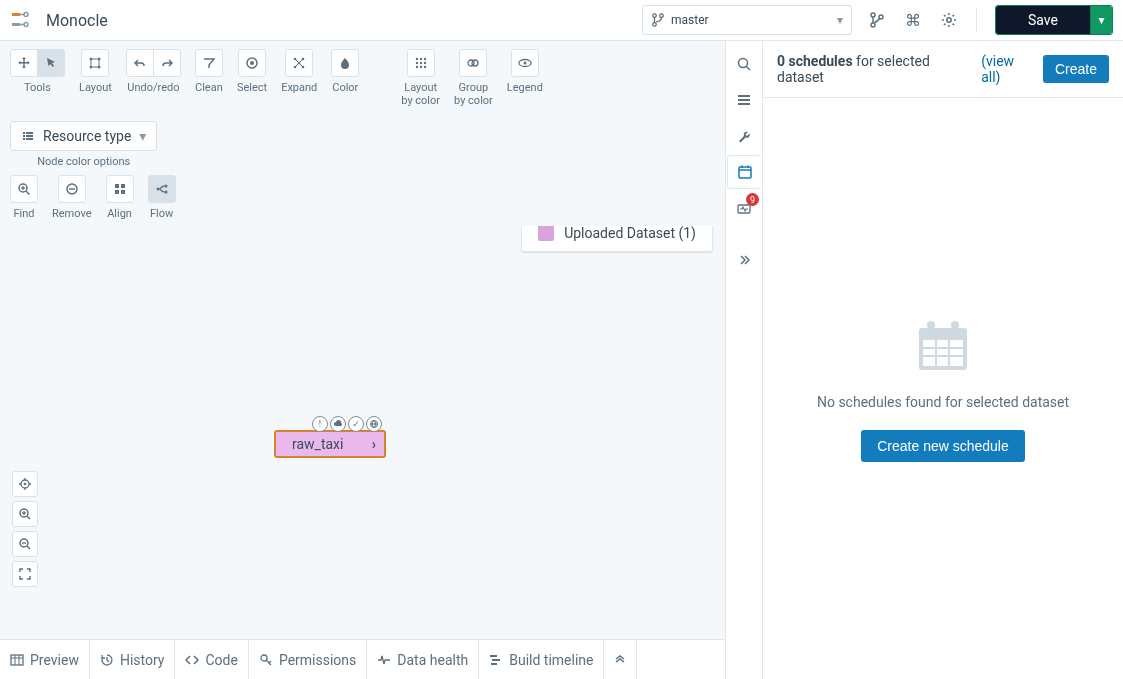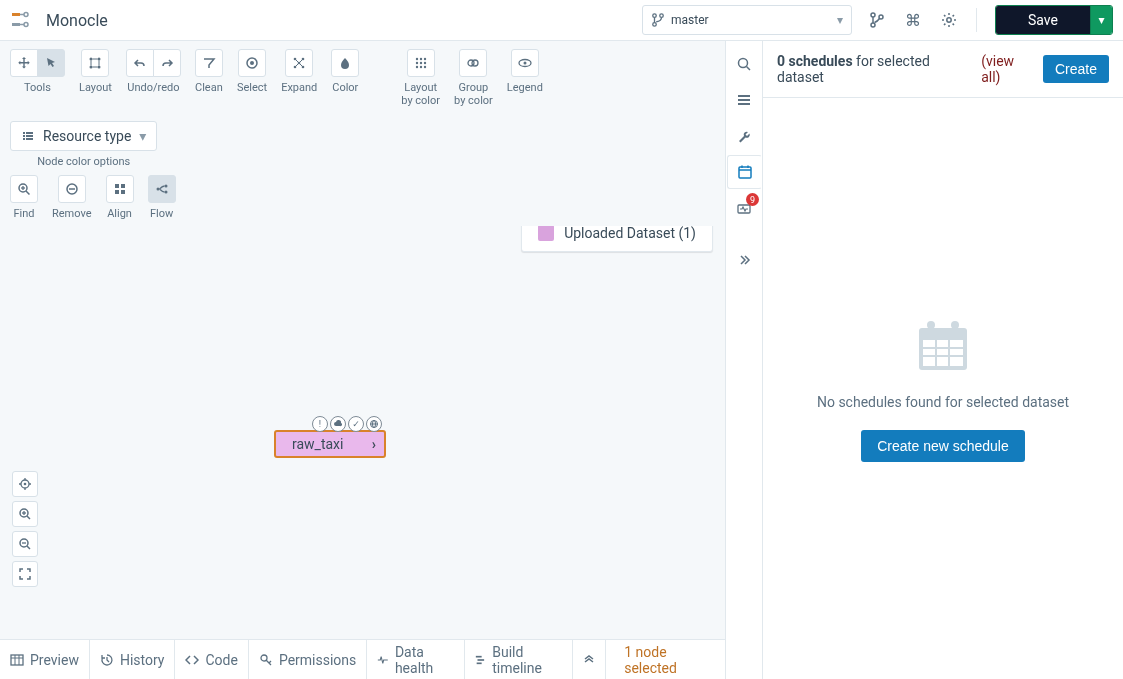--- a/index.html
+++ b/index.html
@@ -41,21 +41,21 @@
 .bottom-bar { height:40px; background:#fff; border-top:1px solid #e1e8ed; display:flex; align-items:stretch;}
 .btab { border-right:1px solid #e1e8ed; padding:0 10px; display:flex; align-items:center; gap:6px; cursor:pointer; color:#5c7080; font-size:14px;}
 .btab.small { padding:0 10px;}
 .sel-status { margin-left:auto; padding:0 18px; display:flex; align-items:center; color:#bf7326; font-size:14px;}
 .midrail { width:38px; background:#fff; border-left:1px solid #e1e8ed; border-right:1px solid #e1e8ed; display:flex; flex-direction:column; align-items:center; padding-top:6px; gap:2px; position:relative;}
 .mr-btn { width:34px; height:34px; display:flex; align-items:center; justify-content:center; cursor:pointer; color:#5c7080; border-radius:3px; position:relative;}
 .mr-btn.active { background:#fff; border:1px solid #e1e8ed; border-right:1px solid #fff; margin-right:-1px; width:35px;}
 .mr-badge { position:absolute; top:2px; right:2px; background:#db3737; color:#fff; font-size:9px; border-radius:8px; min-width:13px; height:13px; display:flex; align-items:center; justify-content:center; padding:0 3px;}
 .right-panel { width:360px; background:#fff; display:flex; flex-direction:column;}
 .rp-header { padding:12px 14px; border-bottom:1px solid #e1e8ed; display:flex; align-items:center; gap:8px; font-size:14px; color:#394b59;}
-.rp-header .link { color:#7f1d1d; cursor:pointer;}
+.rp-header .link { color:#0369a1; cursor:pointer;}
 .create-btn { margin-left:auto; background:#137cbd; color:#fff; border:none; border-radius:3px; height:28px; padding:0 12px; cursor:pointer; font-size:14px;}
 .rp-body { flex:1; display:flex; flex-direction:column; align-items:center; justify-content:flex-start; padding-top:220px; gap:20px;}
 .big-cal { color:#bfccd6; }
 .rp-msg { color:#5c7080; font-size:14px;}
 .create-big { background:#137cbd; color:#fff; border:none; border-radius:3px; height:32px; padding:0 16px; cursor:pointer; font-size:14px;}
 svg { display:block; }
 </style>
 </head>
 <body>
 
@@ -416,21 +416,20 @@
             <rect x="3" y="6" width="8" height="2" fill="#5c7080"></rect>
             <rect x="2" y="10" width="6" height="2" fill="#5c7080"></rect>
           </svg>
           <span>Build timeline</span>
         </div>
       <div class="btab small">
           <svg width="12" height="12" viewBox="0 0 12 12">
             <path d="M2 8 l4 -3 l4 3 M2 5 l4 -3 l4 3" fill="none" stroke="#5c7080" stroke-width="1.5"></path>
           </svg>
         </div>
-      <div class="sel-status">1 node selected</div>
     </div>
   </div>
 
   <div class="midrail">
     <div class="mr-btn">
         <svg width="16" height="16" viewBox="0 0 16 16">
           <circle cx="7" cy="7" r="4.5" fill="none" stroke="#5c7080" stroke-width="1.5"></circle>
           <line x1="10.5" y1="10.5" x2="14" y2="14" stroke="#5c7080" stroke-width="1.5"></line>
         </svg>
       </div>

